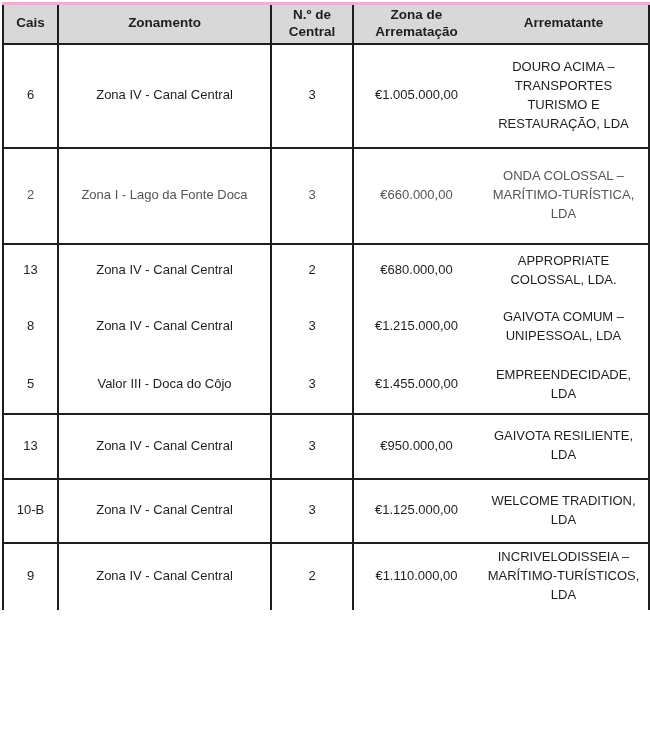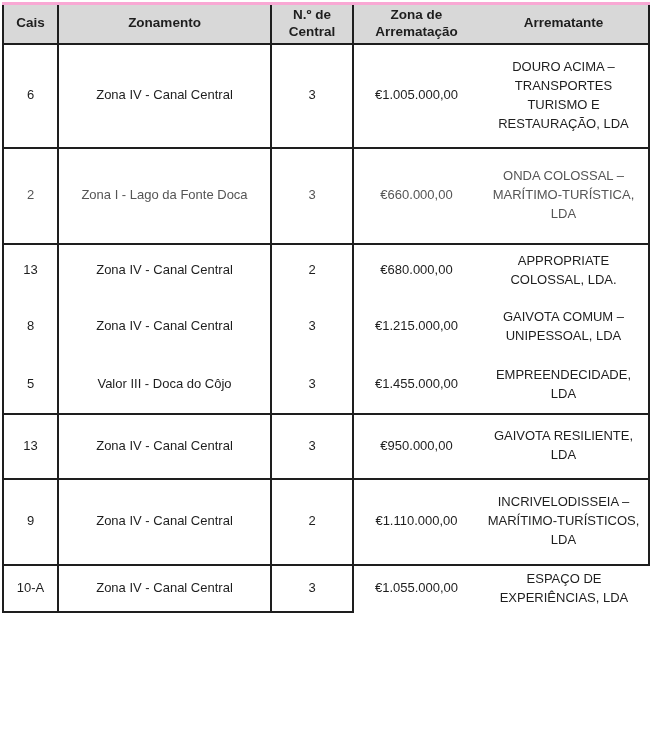--- a/index.html
+++ b/index.html
@@ -53,21 +53,21 @@
   tbody tr:first-child td{border-top:none;}
   tbody tr.no-top td{border-top:none;}
   tr.h-r1 td{height:104px;}
   tr.h-r2 td{height:54px;}
   tr.h-r3 td{height:96px;}
   tr.h-r4 td{height:53px;}
   tr.h-r5 td{height:60px;}
   tr.h-r6 td{height:57px;}
   tr.h-r7 td{height:65px;}
   tr.h-r8 td{height:64px;}
-  tr.h-r9 td{height:86px;}
+  tr.h-r9 td{height:67px;}
   tr.h-r10 td{height:47px;}
   
   tr.muted td{color:#555555;}
   
   tr.last td:nth-child(-n+3){border-bottom:2px solid #1e1e1e;}
   tr.last td:nth-child(n+4){border-bottom:none;}
   tr.last td:nth-child(5){border-right:none;}
 </style>
 </head>
 <body>
@@ -137,32 +137,32 @@
 LDA</td>
       </tr>
       <tr class="h-r7">
         <td>13</td>
         <td>Zona IV - Canal Central</td>
         <td>3</td>
         <td>€950.000,00</td>
         <td>GAIVOTA RESILIENTE,
 LDA</td>
       </tr>
+      <tr class="h-r8">
+        <td>10-B</td>
+        <td>Zona IV - Canal Central</td>
+        <td>3</td>
+        <td>€1.125.000,00</td>
+        <td>WELCOME TRADITION,
+LDA</td>
+      </tr>
       <tr class="h-r9">
         <td>9</td>
         <td>Zona IV - Canal Central</td>
         <td>2</td>
         <td>€1.110.000,00</td>
         <td>INCRIVELODISSEIA –
 MARÍTIMO-TURÍSTICOS,
 LDA</td>
       </tr>
-      <tr class="h-r10 last">
-        <td>10-A</td>
-        <td>Zona IV - Canal Central</td>
-        <td>3</td>
-        <td>€1.055.000,00</td>
-        <td>ESPAÇO DE
-EXPERIÊNCIAS, LDA</td>
-      </tr>
     </tbody>
   </table>
 </div>
 
 </body></html>

